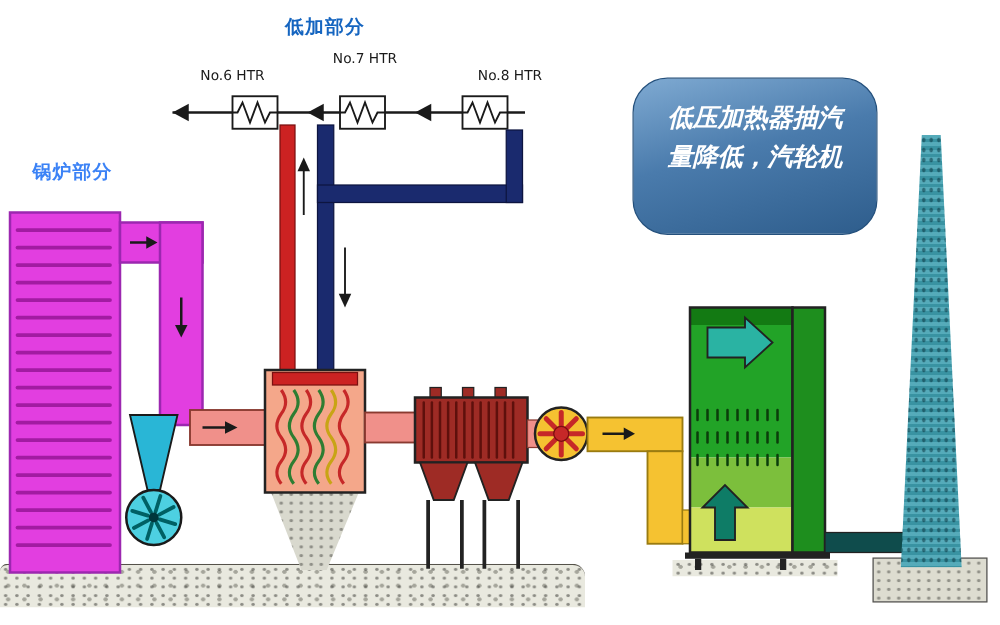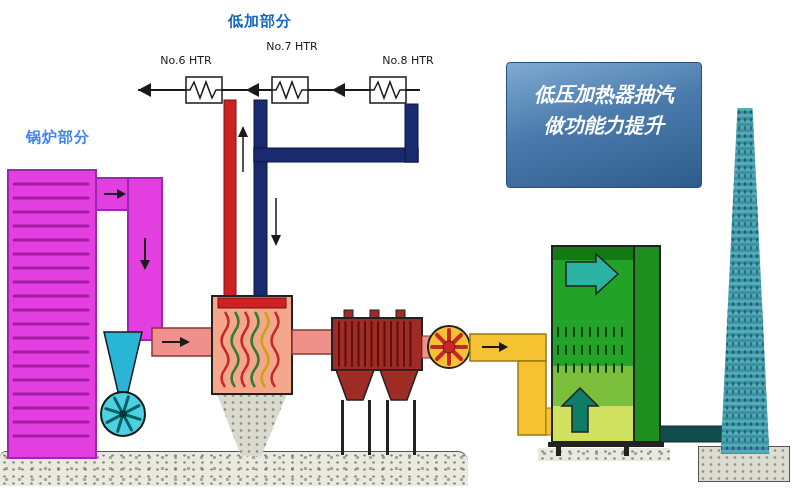--- a/index.html
+++ b/index.html
@@ -1,21 +1,21 @@
 <!DOCTYPE html>
 <html><head>
 <meta charset="utf-8">
 <style>
   html,body{margin:0;padding:0;background:#fff;}
   #canvas{position:relative;width:800px;height:500px;background:#fff;overflow:hidden;
           font-family:"DejaVu Sans",sans-serif;}
   .abs{position:absolute;}
   .seclabel{font-weight:bold;font-size:15px;letter-spacing:1px;}
   .htrlabel{font-size:11px;color:#1a1a1a;width:72px;text-align:center;}
-  #callout{left:506px;top:62px;width:196px;height:126px;border-radius:4px;
+  #callout{left:506px;top:62px;width:196px;height:126px;border-radius:28px;
            background:linear-gradient(165deg,#7FAAD2 0%,#4A7BAC 45%,#2E5D8C 100%);
            border:1px solid #24507c;color:#fff;font-weight:bold;font-style:italic;
            font-size:20px;line-height:1.55;text-align:center;padding-top:16px;box-sizing:border-box;}
   .gravel{background-color:#E9E9DF;
           background-image:radial-gradient(rgba(60,60,55,.55) 1px, transparent 1.8px),
                            radial-gradient(rgba(120,120,110,.6) 1.5px, transparent 2.1px);
           background-size:9px 7px,13px 11px;}
   #ground-main{left:0;top:451px;width:468px;height:34px;border-top:1px solid #55524a;border-radius:6px 10px 0 0;}
   #ground-tower{left:538px;top:448px;width:132px;height:13px;}
   #chimney-base{left:698px;top:446px;width:92px;height:36px;border:1px solid #555;box-sizing:border-box;
@@ -246,16 +246,16 @@
 
   <div class="abs seclabel" style="left:228px;top:12px;color:#1565C0">低加部分</div>
   <div class="abs seclabel" style="left:26px;top:128px;color:#3b82f6">锅炉部分</div>
 
   <div class="abs htrlabel" style="left:150px;top:54px">No.6 HTR</div>
   <div class="abs htrlabel" style="left:256px;top:40px">No.7 HTR</div>
   <div class="abs htrlabel" style="left:372px;top:54px">No.8 HTR</div>
 
   <div class="abs" id="callout">
     <div>低压加热器抽汽</div>
-    <div>做功能力提升</div>
+    <div>量降低，汽轮机</div>
   </div>
 
 </div>
 
 </body></html>

